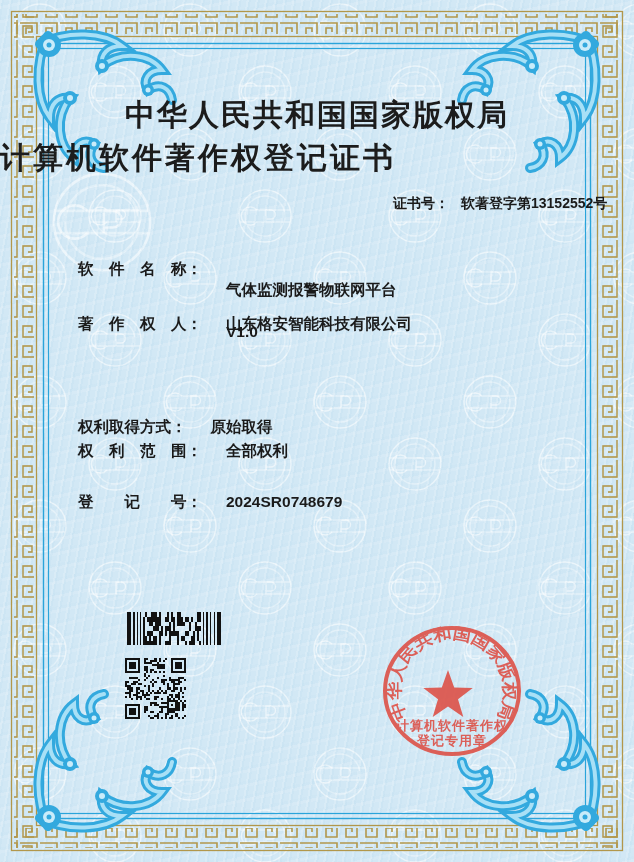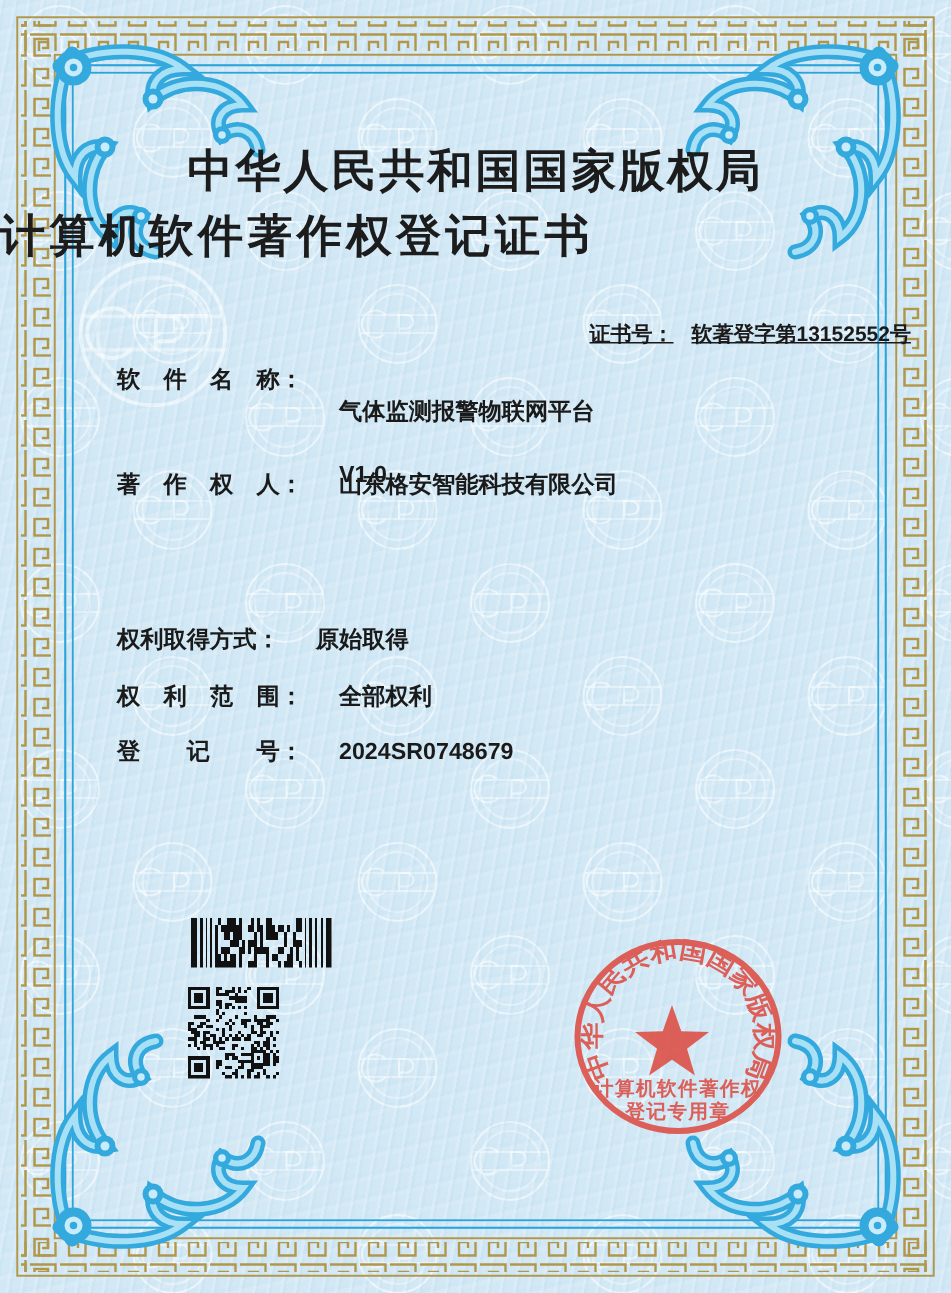--- a/index.html
+++ b/index.html
@@ -9,27 +9,27 @@
     background:
       repeating-linear-gradient(100deg, rgba(255,255,255,.16) 0 2px, rgba(160,205,230,.10) 2px 4px, rgba(255,255,255,0) 4px 9px),
       repeating-linear-gradient(-12deg, rgba(255,255,255,.10) 0 3px, rgba(175,214,236,.08) 3px 6px, rgba(255,255,255,0) 6px 14px);}
   svg.watermark{position:absolute;inset:0;z-index:0;}
   svg.borders{position:absolute;inset:0;z-index:2;}
   .content{position:absolute;inset:0;z-index:3;color:#1a1a1a;}
   .t1{position:absolute;left:0;right:0;top:98px;margin:0;text-align:center;
       font:700 30px/1.1 "Liberation Serif","DejaVu Serif",serif;letter-spacing:2px;color:#1c1c1c;}
   .t2{position:absolute;left:0;right:0;top:141px;margin:0;
       font:700 30px/1.1 "Liberation Serif","DejaVu Serif",serif;letter-spacing:3px;color:#1c1c1c;}
-  .certno{position:absolute;left:393px;top:214px;font:700 14px/1.2 "Liberation Sans","DejaVu Sans",sans-serif;text-decoration:underline;}
+  .certno{position:absolute;left:393px;top:195px;font:700 14px/1.2 "Liberation Sans","DejaVu Sans",sans-serif;}
   .certno .sp{display:inline-block;width:12px;}
   .field-row{position:absolute;left:78px;display:flex;align-items:flex-start;
       font:700 15.5px/1.35 "Liberation Sans","DejaVu Sans",sans-serif;}
   .field-row .label{white-space:pre;flex:none;}
   .field-row .value{margin-left:24px;white-space:pre-line;}
-  .r1{top:244px;} .r2{top:314px;} .r3{top:417px;} .r4{top:455px;} .r5{top:492px;text-align:right;}
+  .r1{top:259px;} .r2{top:314px;} .r3{top:417px;} .r4{top:441px;} .r5{top:492px;text-align:right;}
   .para{position:absolute;left:78px;right:72px;top:522px;
       font:700 15.5px/40px "Liberation Sans","DejaVu Sans",sans-serif;
       text-indent:2em;letter-spacing:.5px;text-align:justify;}
   .barcode{position:absolute;left:127px;top:612px;width:94px;height:33px;}
   .qr{position:absolute;left:125px;top:658px;width:61px;height:61px;}
   .seal{position:absolute;left:380px;top:622px;width:144px;height:140px;mix-blend-mode:multiply;}
   .seal text{font-family:"Liberation Serif","DejaVu Serif",serif;font-weight:700;}
   .date{position:absolute;left:388px;top:755px;font:700 18px/1.2 "Liberation Sans","DejaVu Sans",sans-serif;letter-spacing:1px;}
 </style>
 </head>

